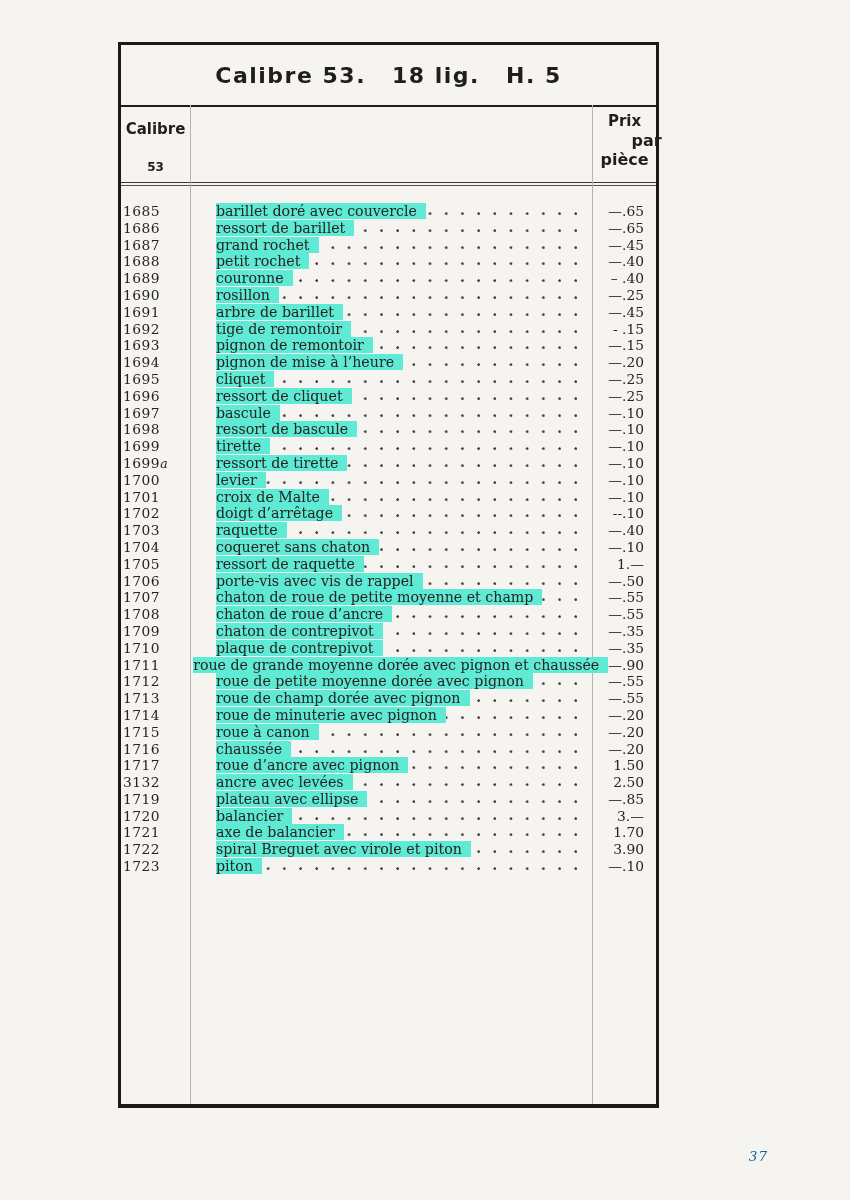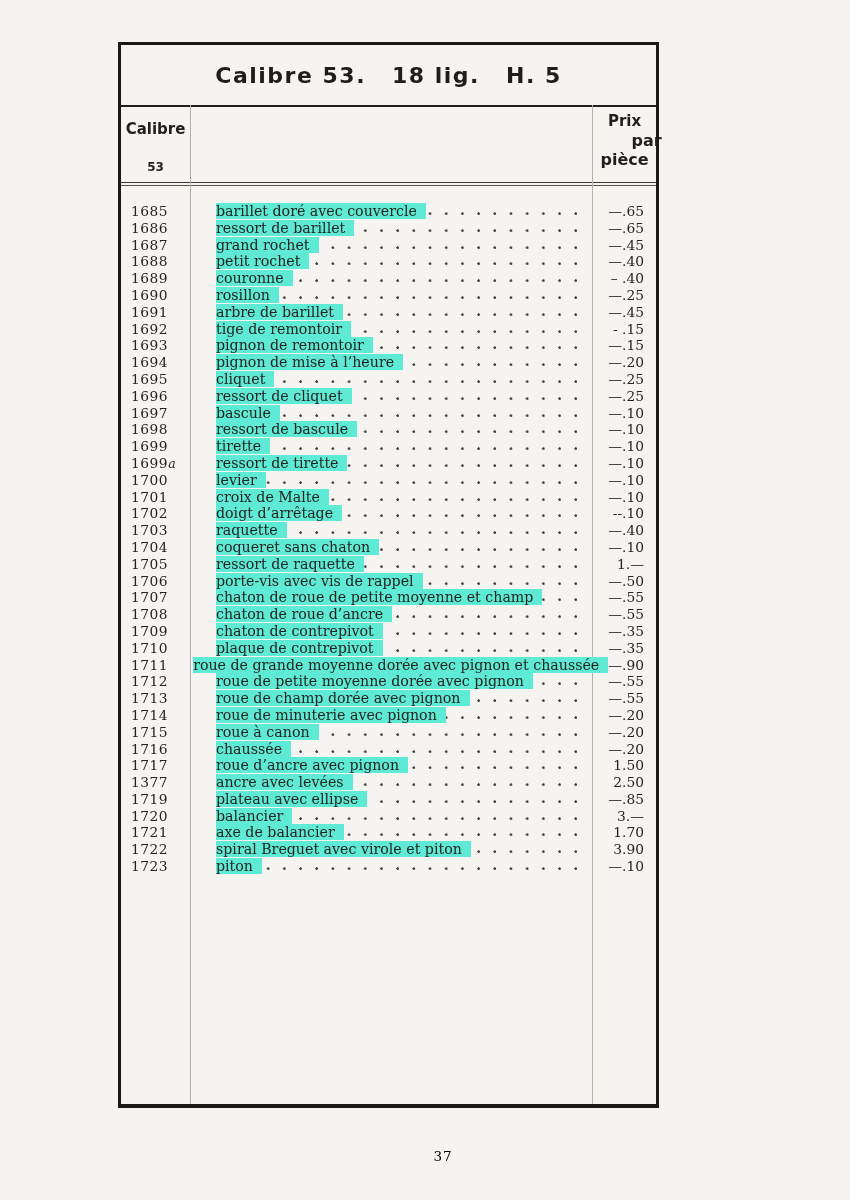--- a/index.html
+++ b/index.html
@@ -70,21 +70,21 @@
     padding-top: 17px;
     overflow: hidden;
   }
   .row {
     display: flex; align-items: baseline;
     height: 16.8px;
     font-size: 14.2px;
   }
   .cell-no {
     width: 70px; box-sizing: border-box;
-    padding-left: 10px;
+    padding-left: 2px;
     font-size: 13.8px;
     letter-spacing: 0.5px;
     white-space: nowrap;
   }
   .cell-no .sfx { font-style: italic; font-size: 12.5px; }
   .cell-desc {
     flex: 1; position: relative;
     box-sizing: border-box;
     padding-left: 25px;
     white-space: nowrap;
@@ -103,23 +103,24 @@
   }
   .cell-price {
     width: 64px; box-sizing: border-box;
     text-align: right; padding-right: 12px;
     font-size: 13.8px;
     white-space: nowrap;
   }
   
   .page-number {
     position: absolute; left: 118px; top: 1148px; width: 650px;
-    text-align: center;
+    text-align: right;
     font-size: 13.5px; letter-spacing: 1px;
-    color: #000000;
+    color: #0369a1;
+    font-style: italic;
   }
 </style>
 </head>
 <body>
 
 <div class="page">
 
   <div class="frame">
 
     <div class="title-band">
@@ -311,21 +312,21 @@
     <span class="cell-no"><span>1716</span><span class="sfx"></span></span>
     <span class="cell-desc"><span class="desc-text">chaussée</span></span>
     <span class="cell-price">—.20</span>
   </div>
         <div class="row">
     <span class="cell-no"><span>1717</span><span class="sfx"></span></span>
     <span class="cell-desc"><span class="desc-text">roue d’ancre avec pignon</span></span>
     <span class="cell-price">1.50</span>
   </div>
         <div class="row">
-    <span class="cell-no"><span>1377</span><span class="sfx"></span></span>
+    <span class="cell-no"><span>3132</span><span class="sfx"></span></span>
     <span class="cell-desc"><span class="desc-text">ancre avec levées</span></span>
     <span class="cell-price">2.50</span>
   </div>
         <div class="row">
     <span class="cell-no"><span>1719</span><span class="sfx"></span></span>
     <span class="cell-desc"><span class="desc-text">plateau avec ellipse</span></span>
     <span class="cell-price">—.85</span>
   </div>
         <div class="row">
     <span class="cell-no"><span>1720</span><span class="sfx"></span></span>

